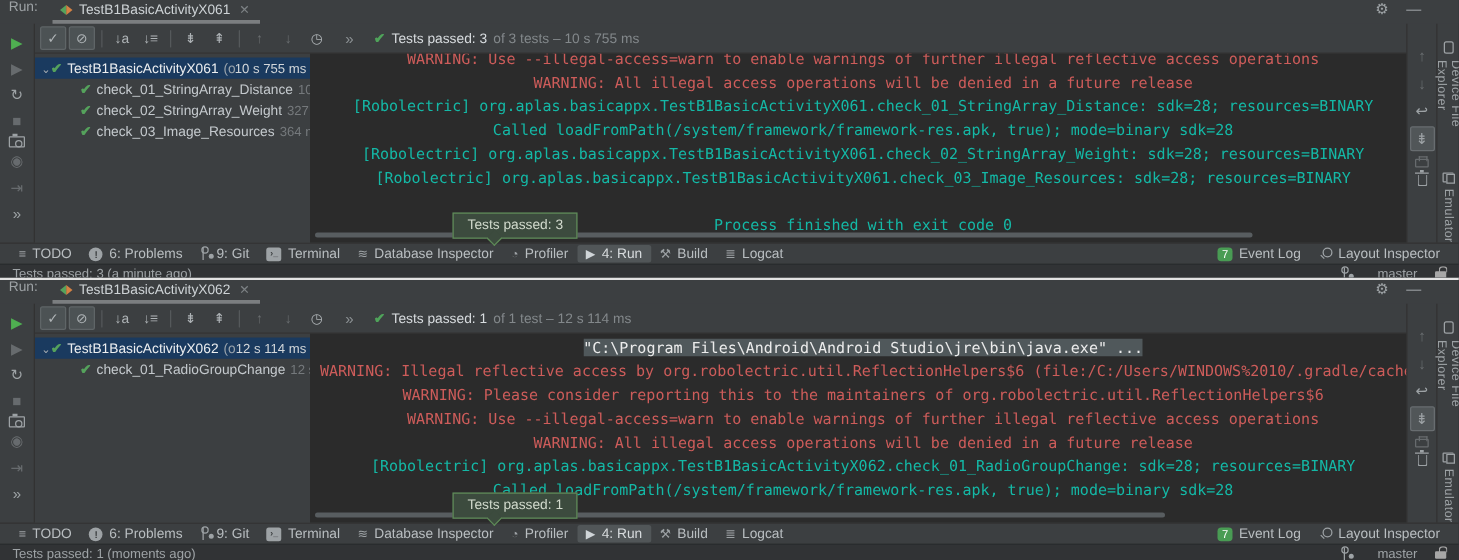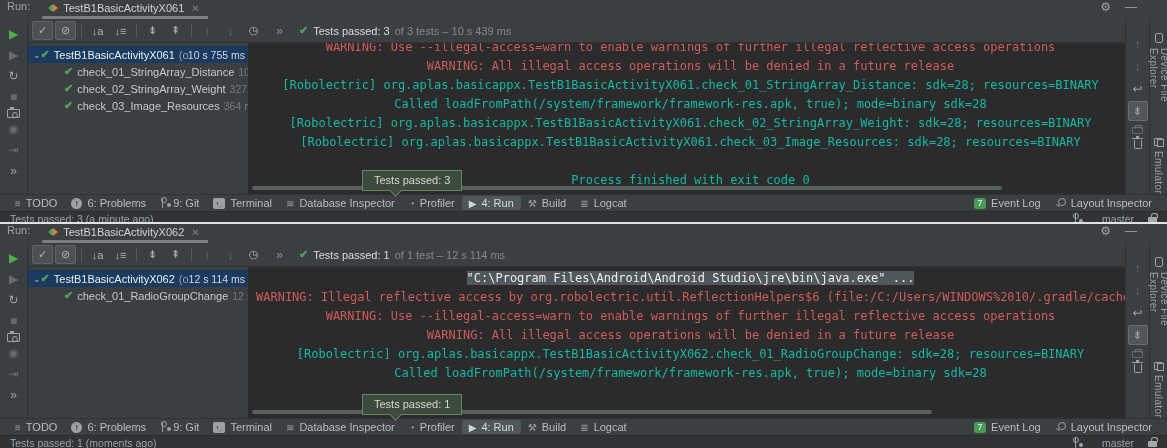--- a/index.html
+++ b/index.html
@@ -238,21 +238,21 @@
             <span>◷</span>
           </div>
 
           <div class="tico more">
             <span>»</span>
           </div>
 
         <div class="summary">
           <span class="sum-check">✔</span>
           <span class="sum-main">Tests passed: 3</span>
-          <span class="sum-detail">of 3 tests – 10 s 439 ms</span>
+          <span class="sum-detail">of 3 tests – 10 s 755 ms</span>
         </div>
       </div>
 
       <div class="content">
         <div class="tree">
 
             <div class="trow root selected">
               <span class="chev">⌄</span>
               <span class="tcheck">✔</span>
               <span class="tname">TestB1BasicActivityX061</span>
@@ -559,20 +559,21 @@
         </div>
 
         <div class="console">
           <div class="console-inner">
 
               <div class="cline selected"><span>"C:\Program Files\Android\Android Studio\jre\bin\java.exe" ...</span></div>
 
 
               <div class="cline red"><span>WARNING: Illegal reflective access by org.robolectric.util.ReflectionHelpers$6 (file:/C:/Users/WINDOWS%2010/.gradle/caches/modules-2/files-2.</span></div>
 
+              <div class="cline red"><span>WARNING: Please consider reporting this to the maintainers of org.robolectric.util.ReflectionHelpers$6</span></div>
 
               <div class="cline red"><span>WARNING: Use --illegal-access=warn to enable warnings of further illegal reflective access operations</span></div>
 
               <div class="cline red"><span>WARNING: All illegal access operations will be denied in a future release</span></div>
 
               <div class="cline plain"><span>[Robolectric] org.aplas.basicappx.TestB1BasicActivityX062.check_01_RadioGroupChange: sdk=28; resources=BINARY</span></div>
 
               <div class="cline plain"><span>Called loadFromPath(/system/framework/framework-res.apk, true); mode=binary sdk=28</span></div>
 
           </div>

